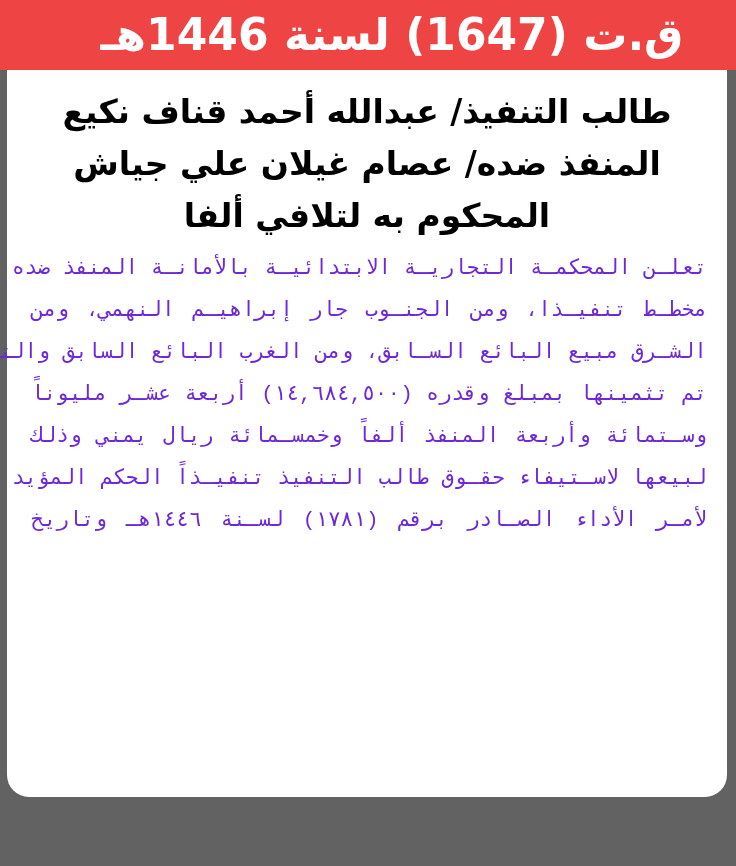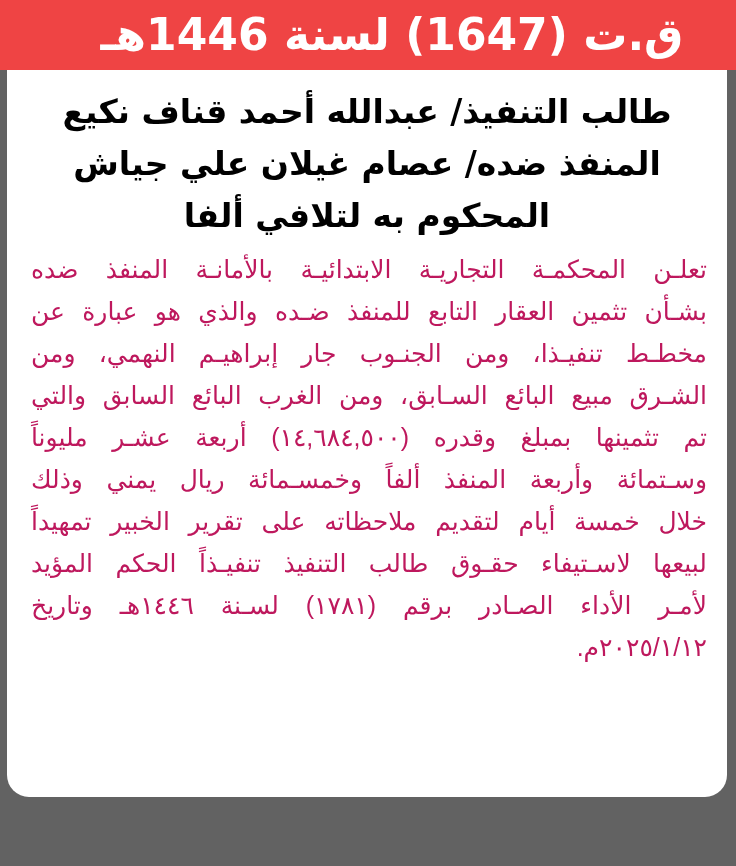--- a/index.html
+++ b/index.html
@@ -40,24 +40,24 @@
       text-align: center;
       font-family: "DejaVu Sans", sans-serif;
       font-weight: bold;
       font-size: 33px;
       line-height: 52px;
       color: #000;
     }
     .headline-line { display: block; white-space: nowrap; }
     .body-text {
       padding: 6px 20px 0 24px;
-      font-family: Liberation Sans, sans-serif;
-      font-size: 25px;
+      font-family: Liberation Mono, monospace;
+      font-size: 21px;
       line-height: 42px;
-      color: #be185d;
+      color: #6d28d9;
     }
     .body-line {
       display: block;
       white-space: nowrap;
       text-align: justify;
       text-align-last: justify;
     }
     .body-line.last {
       text-align-last: right;
     }
@@ -71,23 +71,20 @@
 
 <div class="paper">
   <h1 class="headline">
     <span class="headline-line">طالب التنفيذ/ عبدالله أحمد قناف نكيع</span>
     <span class="headline-line">المنفذ ضده/ عصام غيلان علي جياش</span>
     <span class="headline-line">المحكوم به لتلافي ألفا</span>
   </h1>
 
   <div class="body-text">
     <span class="body-line">تعلـن المحكمـة التجاريـة الابتدائيـة بالأمانـة المنفذ ضده</span>
-    <span class="body-line">بشـأن تثمين العقار التابع للمنفذ ضـده والذي هو عبارة عن</span>
     <span class="body-line">مخطـط تنفيـذا، ومن الجنـوب جار إبراهيـم النهمي، ومن</span>
     <span class="body-line">الشـرق مبيع البائع السـابق، ومن الغرب البائع السابق والتي</span>
     <span class="body-line">تم تثمينها بمبلغ وقدره (١٤,٦٨٤,٥٠٠) أربعة عشـر مليوناً</span>
     <span class="body-line">وسـتمائة وأربعة المنفذ ألفاً وخمسـمائة ريال يمني وذلك</span>
-    <span class="body-line">خلال خمسة أيام لتقديم ملاحظاته على تقرير الخبير تمهيداً</span>
     <span class="body-line">لبيعها لاسـتيفاء حقـوق طالب التنفيذ تنفيـذاً الحكم المؤيد</span>
     <span class="body-line">لأمـر الأداء الصـادر برقم (١٧٨١) لسـنة ١٤٤٦هـ وتاريخ</span>
-    <span class="body-line last">٢٠٢٥/١/١٢م.</span>
   </div>
 </div>
 
 </body></html>

